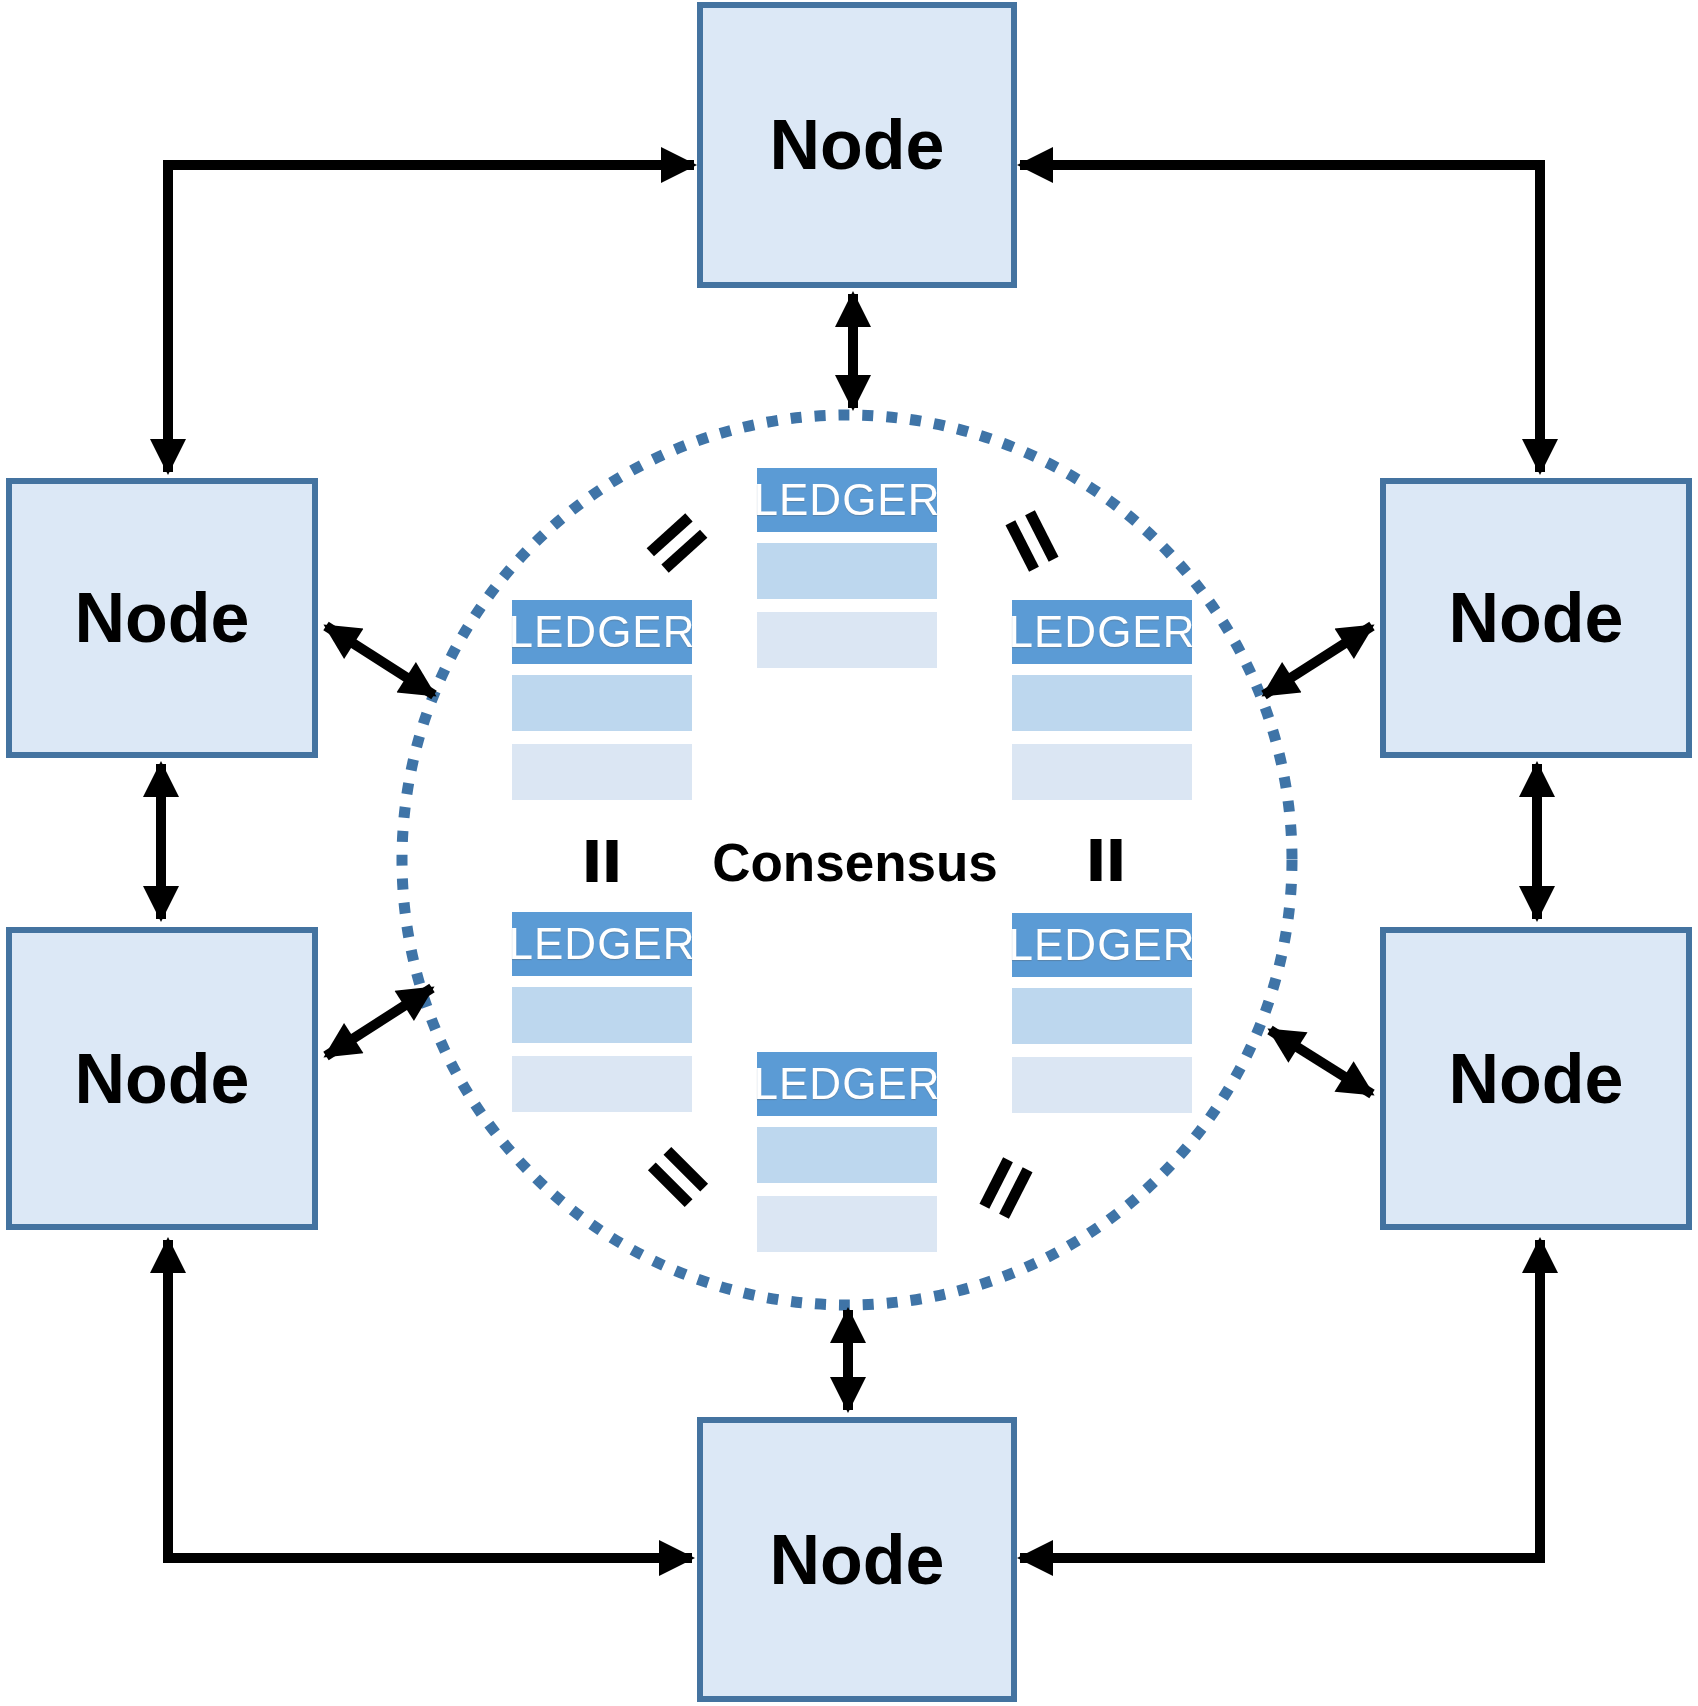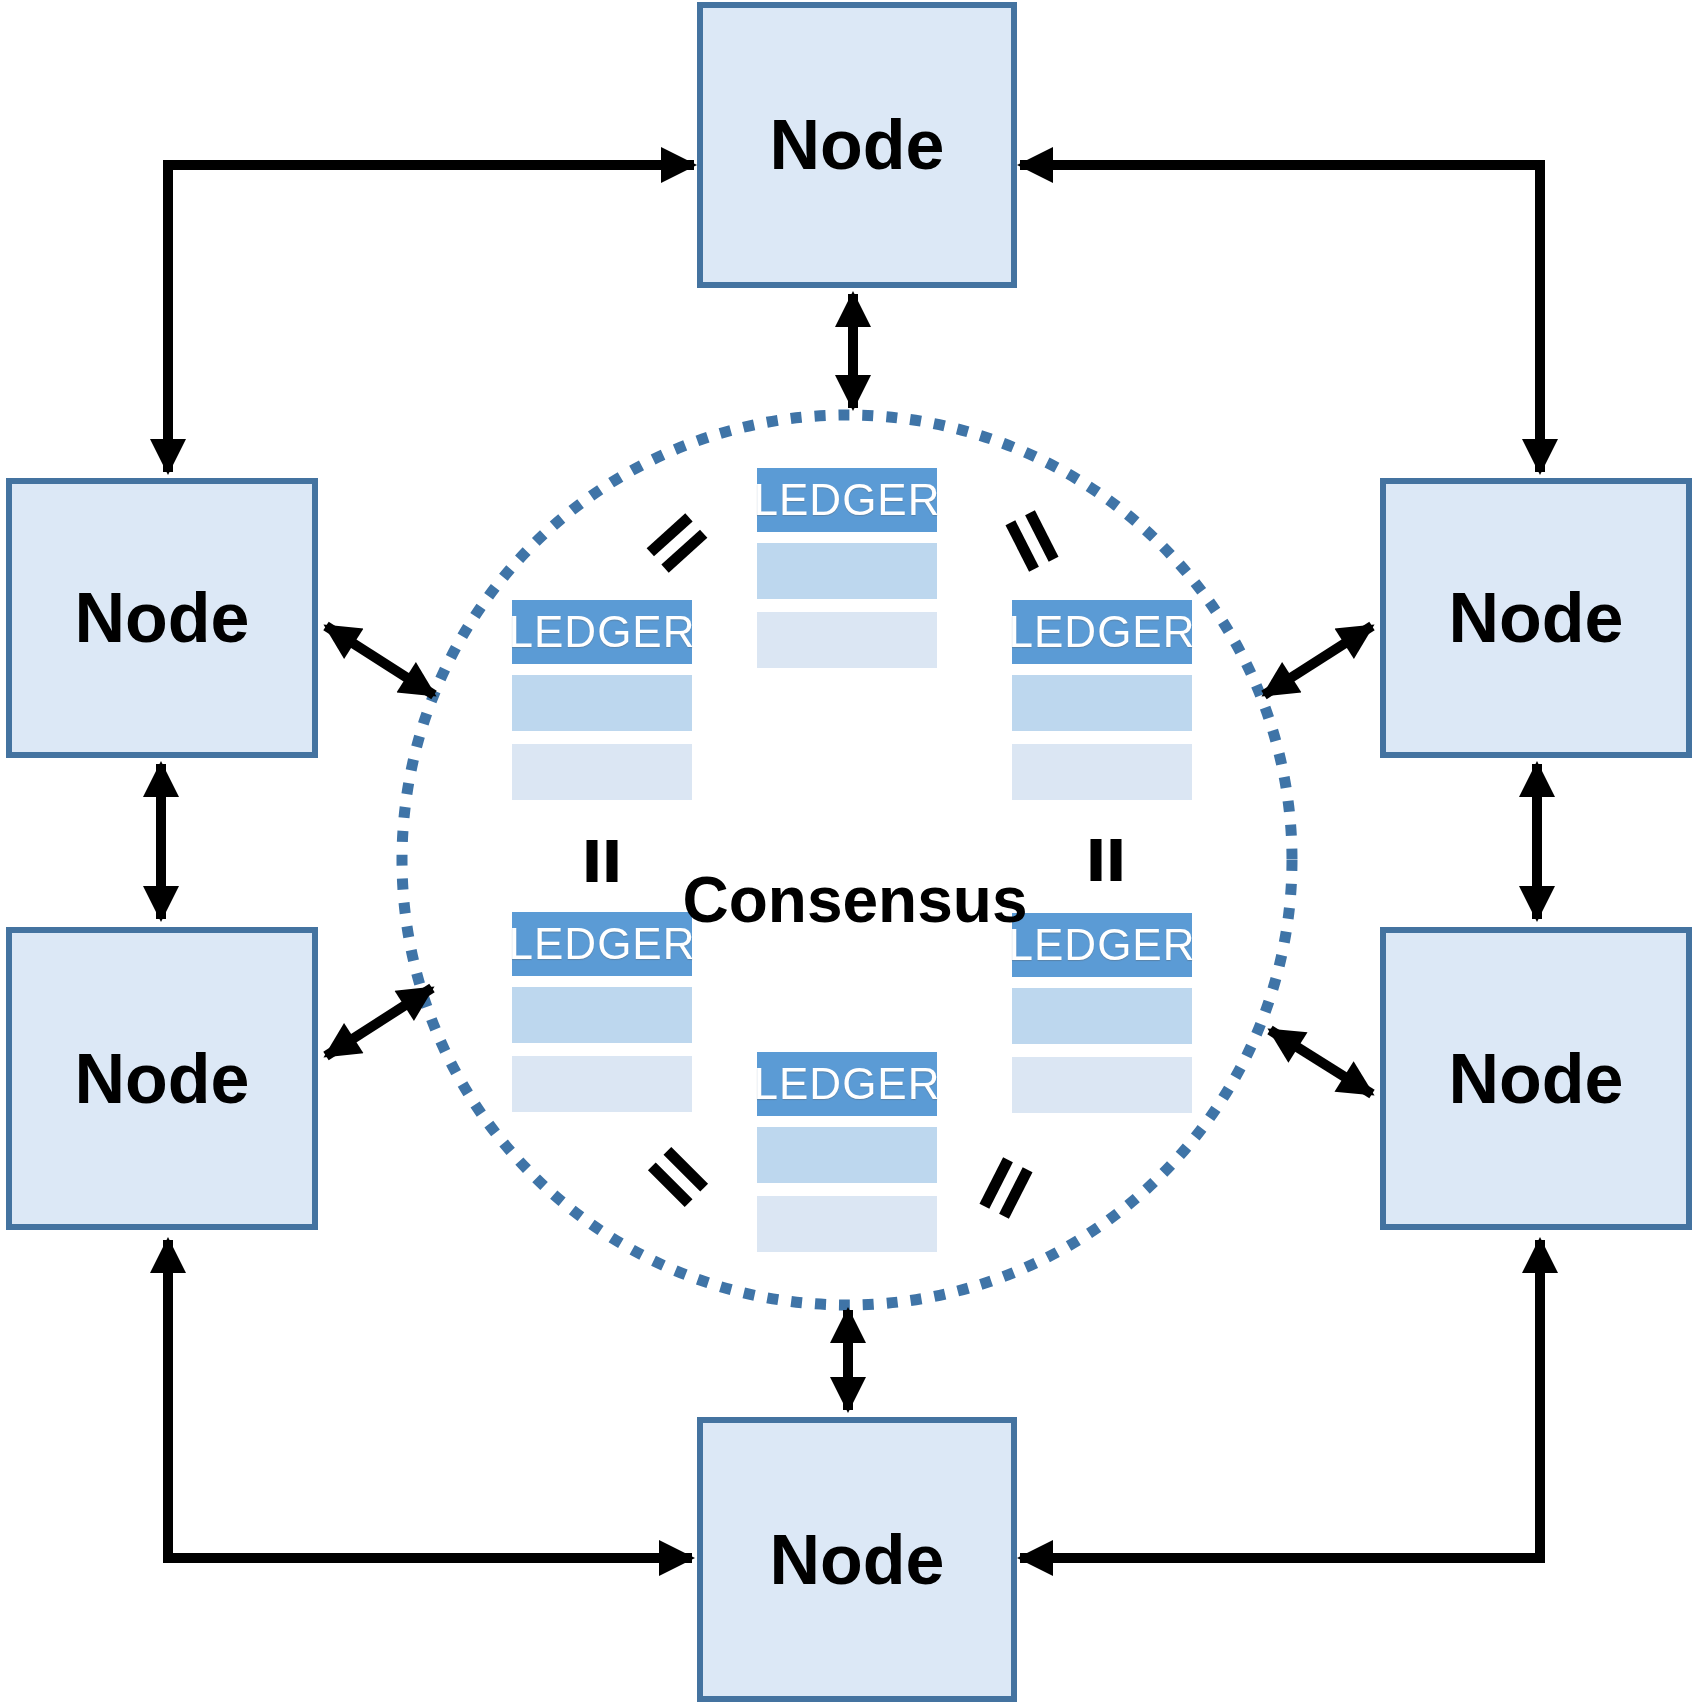--- a/index.html
+++ b/index.html
@@ -78,24 +78,23 @@
   }
   .consensus-label {
     position: absolute;
     left: 630px;
     top: 820px;
     width: 450px;
     height: 84px;
     display: flex;
     align-items: center;
     justify-content: center;
-    font-size: 64px;
+    font-size: 53px;
     font-weight: bold;
     color: #000000;
-    margin-top: 38px;
   }
 </style>
 </head>
 <body>
 
 <div class="stage">
 
   <svg class="layer" viewBox="0 0 1698 1706" xmlns="http://www.w3.org/2000/svg">
     <defs>
       <marker id="ah" viewBox="0 0 12 12" refX="11" refY="6" markerWidth="42" markerHeight="36" markerUnits="userSpaceOnUse" orient="auto-start-reverse">

